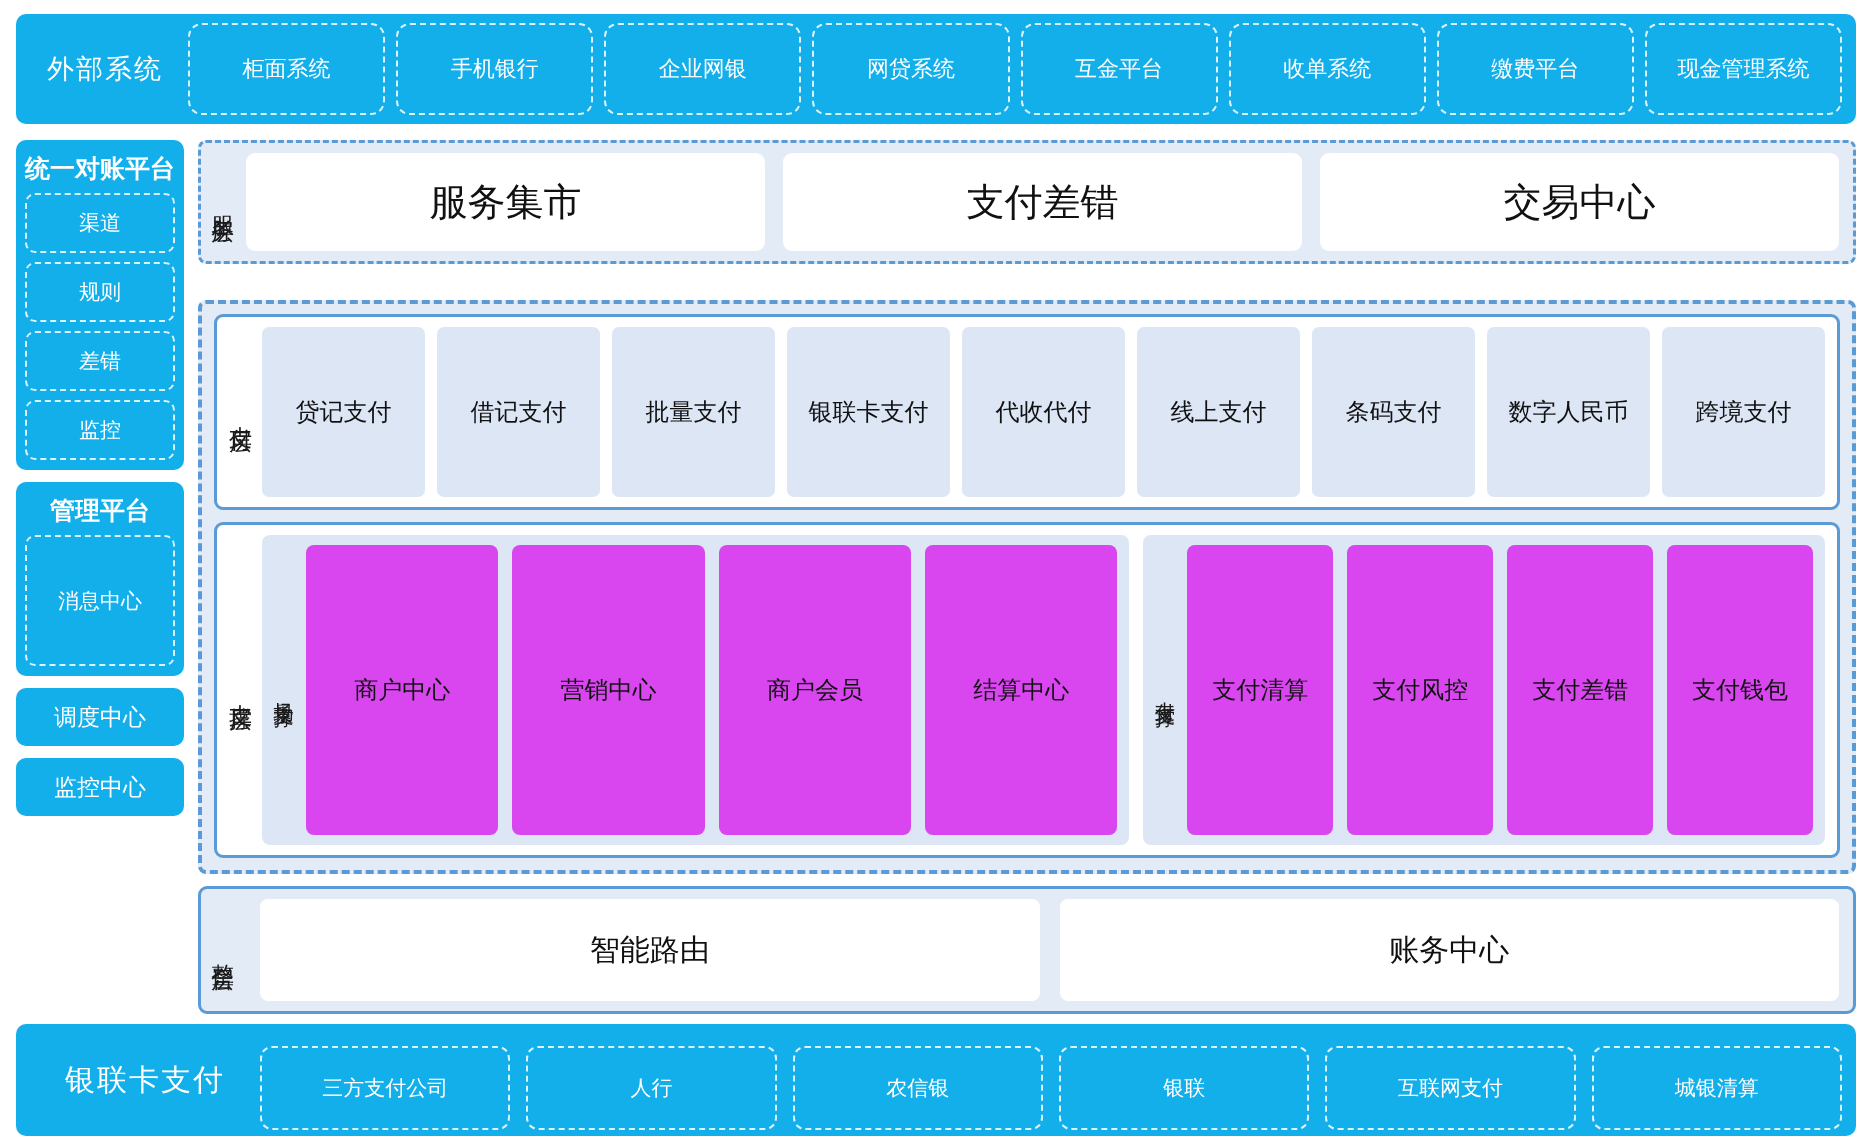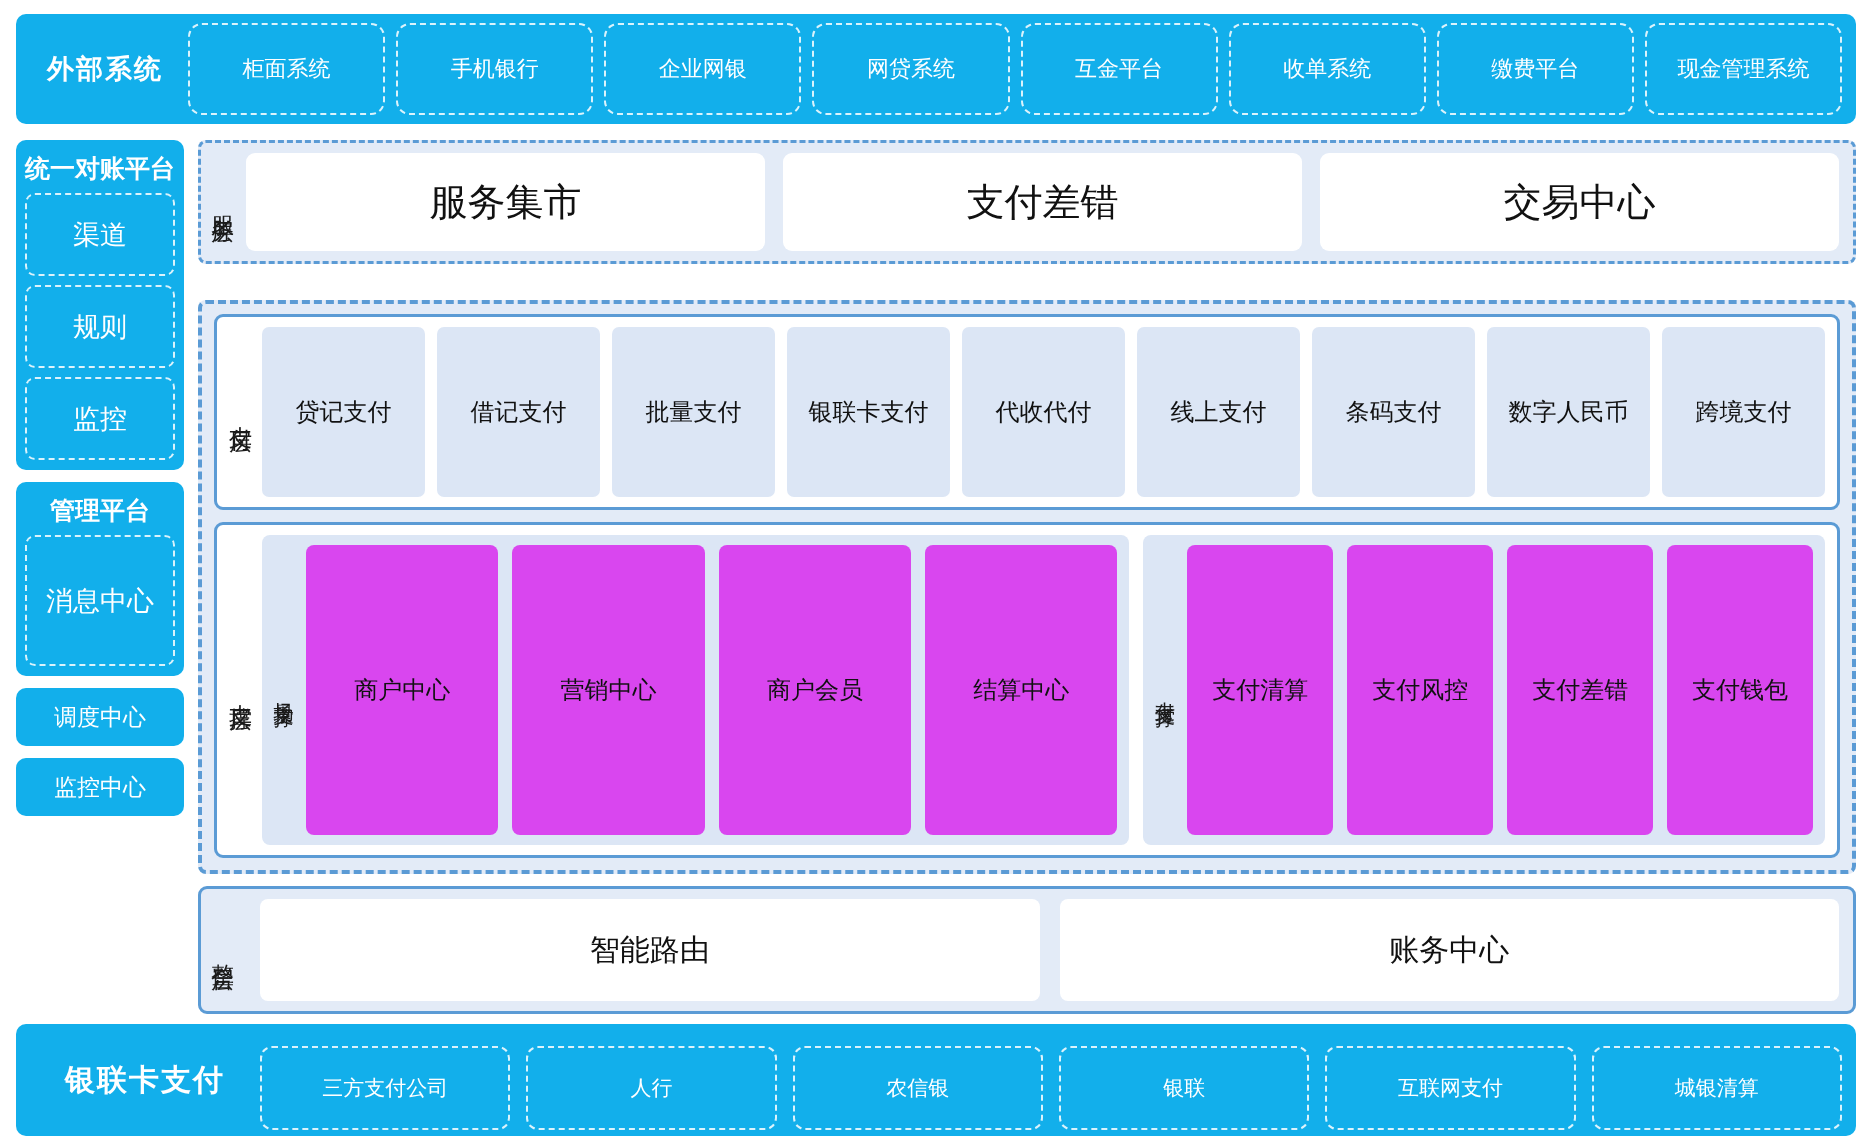--- a/index.html
+++ b/index.html
@@ -29,21 +29,21 @@
     background: #12AFEB;
     border-radius: 10px;
     display: flex;
     align-items: center;
     padding: 0 14px;
     box-sizing: border-box;
   }
   .band-title {
     color: #ffffff;
     font-size: 27px;
-    font-weight: bold;
+    font-weight: normal;
     letter-spacing: 2px;
     white-space: nowrap;
     flex: 0 0 auto;
     text-align: center;
   }
   .band-items {
     display: flex;
     flex: 1 1 auto;
     gap: 10px;
     height: 100%;
@@ -110,21 +110,21 @@
   .rail-sub-list {
     display: flex;
     flex-direction: column;
     gap: 9px;
     flex: 1 1 auto;
   }
   .rail-sub {
     border: 2px dashed rgba(255,255,255,0.85);
     border-radius: 10px;
     color: #ffffff;
-    font-size: 27px;
+    font-size: 21px;
     display: flex;
     align-items: center;
     justify-content: center;
     flex: 1 1 0;
     min-height: 46px;
     box-sizing: border-box;
     white-space: nowrap;
   }
   #rail-card-recon { flex: 0 0 330px; }
   #rail-card-manage { flex: 0 0 194px; }
@@ -348,20 +348,21 @@
 
   <div class="middle">
 
     <div class="rail">
 
       <div class="rail-card" id="rail-card-recon">
         <div class="rail-card-title">统一对账平台</div>
         <div class="rail-sub-list">
           <div class="rail-sub">渠道</div>
           <div class="rail-sub">规则</div>
+          <div class="rail-sub">差错</div>
           <div class="rail-sub">监控</div>
         </div>
       </div>
 
       <div class="rail-card" id="rail-card-manage">
         <div class="rail-card-title">管理平台</div>
         <div class="rail-sub-list">
           <div class="rail-sub">消息中心</div>
         </div>
       </div>

